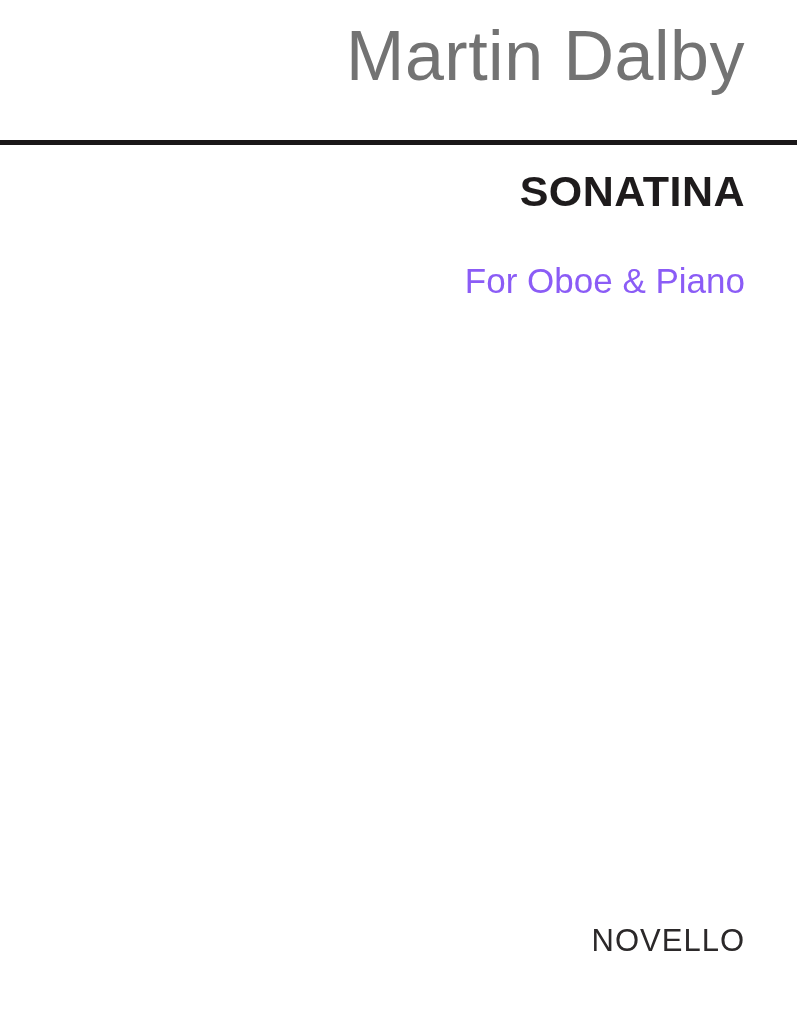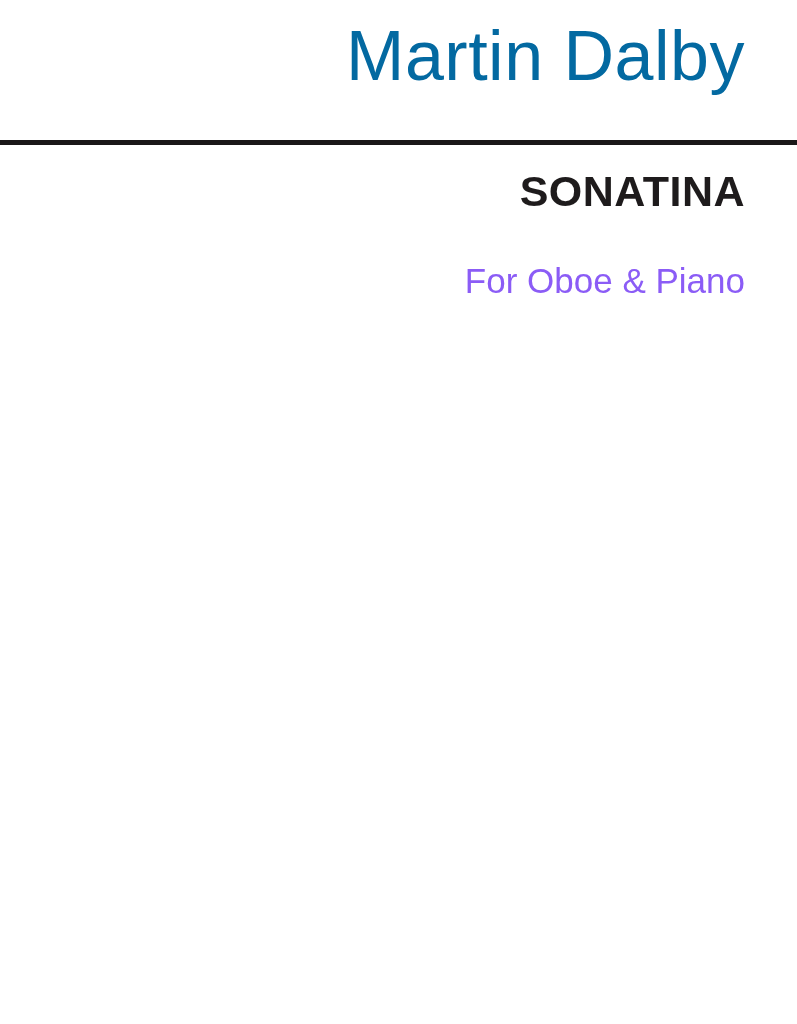--- a/index.html
+++ b/index.html
@@ -18,21 +18,21 @@
   }
   .composer {
     position: absolute;
     top: 21px;
     right: 52px;
     font-size: 70px;
     font-weight: 400;
     line-height: 1;
     letter-spacing: 0.5px;
     white-space: nowrap;
-    color: #0369a1;
+    color: #737373;
   }
   .rule {
     position: absolute;
     top: 140px;
     left: 0;
     right: 0;
     height: 5px;
     background: #1a1718;
   }
   .work-title {
@@ -73,13 +73,14 @@
 
 <div class="page">
   <div class="composer">Martin Dalby</div>
 
   <div class="rule"></div>
 
   <div class="work-title">SONATINA</div>
 
   <div class="subtitle">For Oboe &amp; Piano</div>
 
+  <div class="publisher">NOVELLO</div>
 </div>
 
 </body></html>

